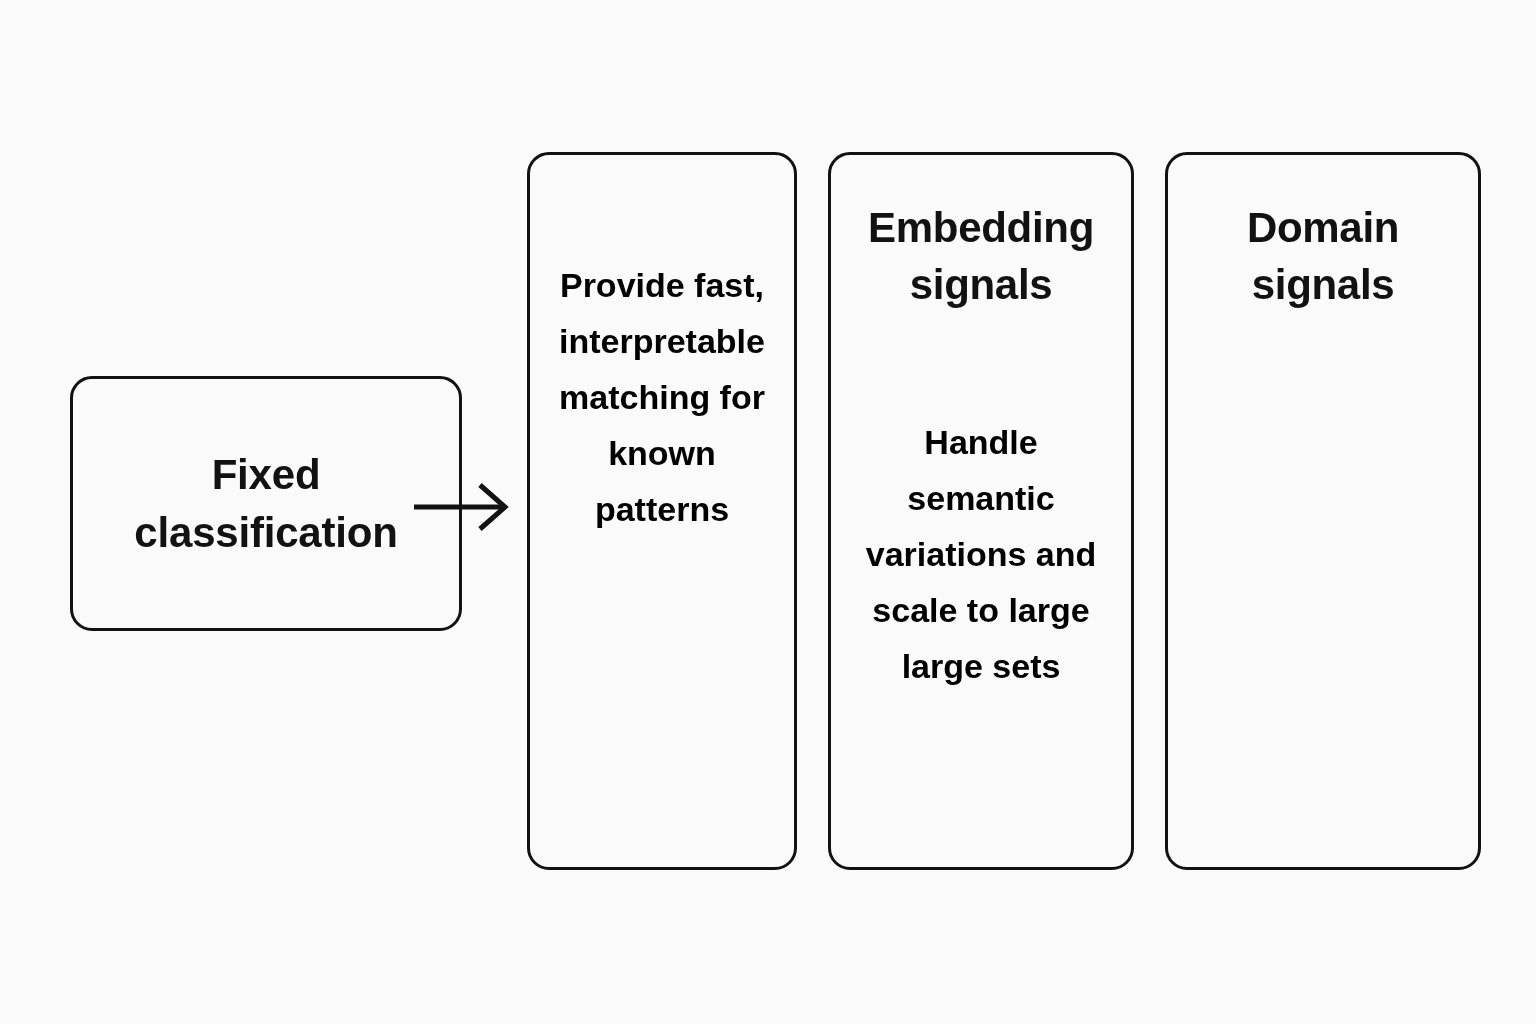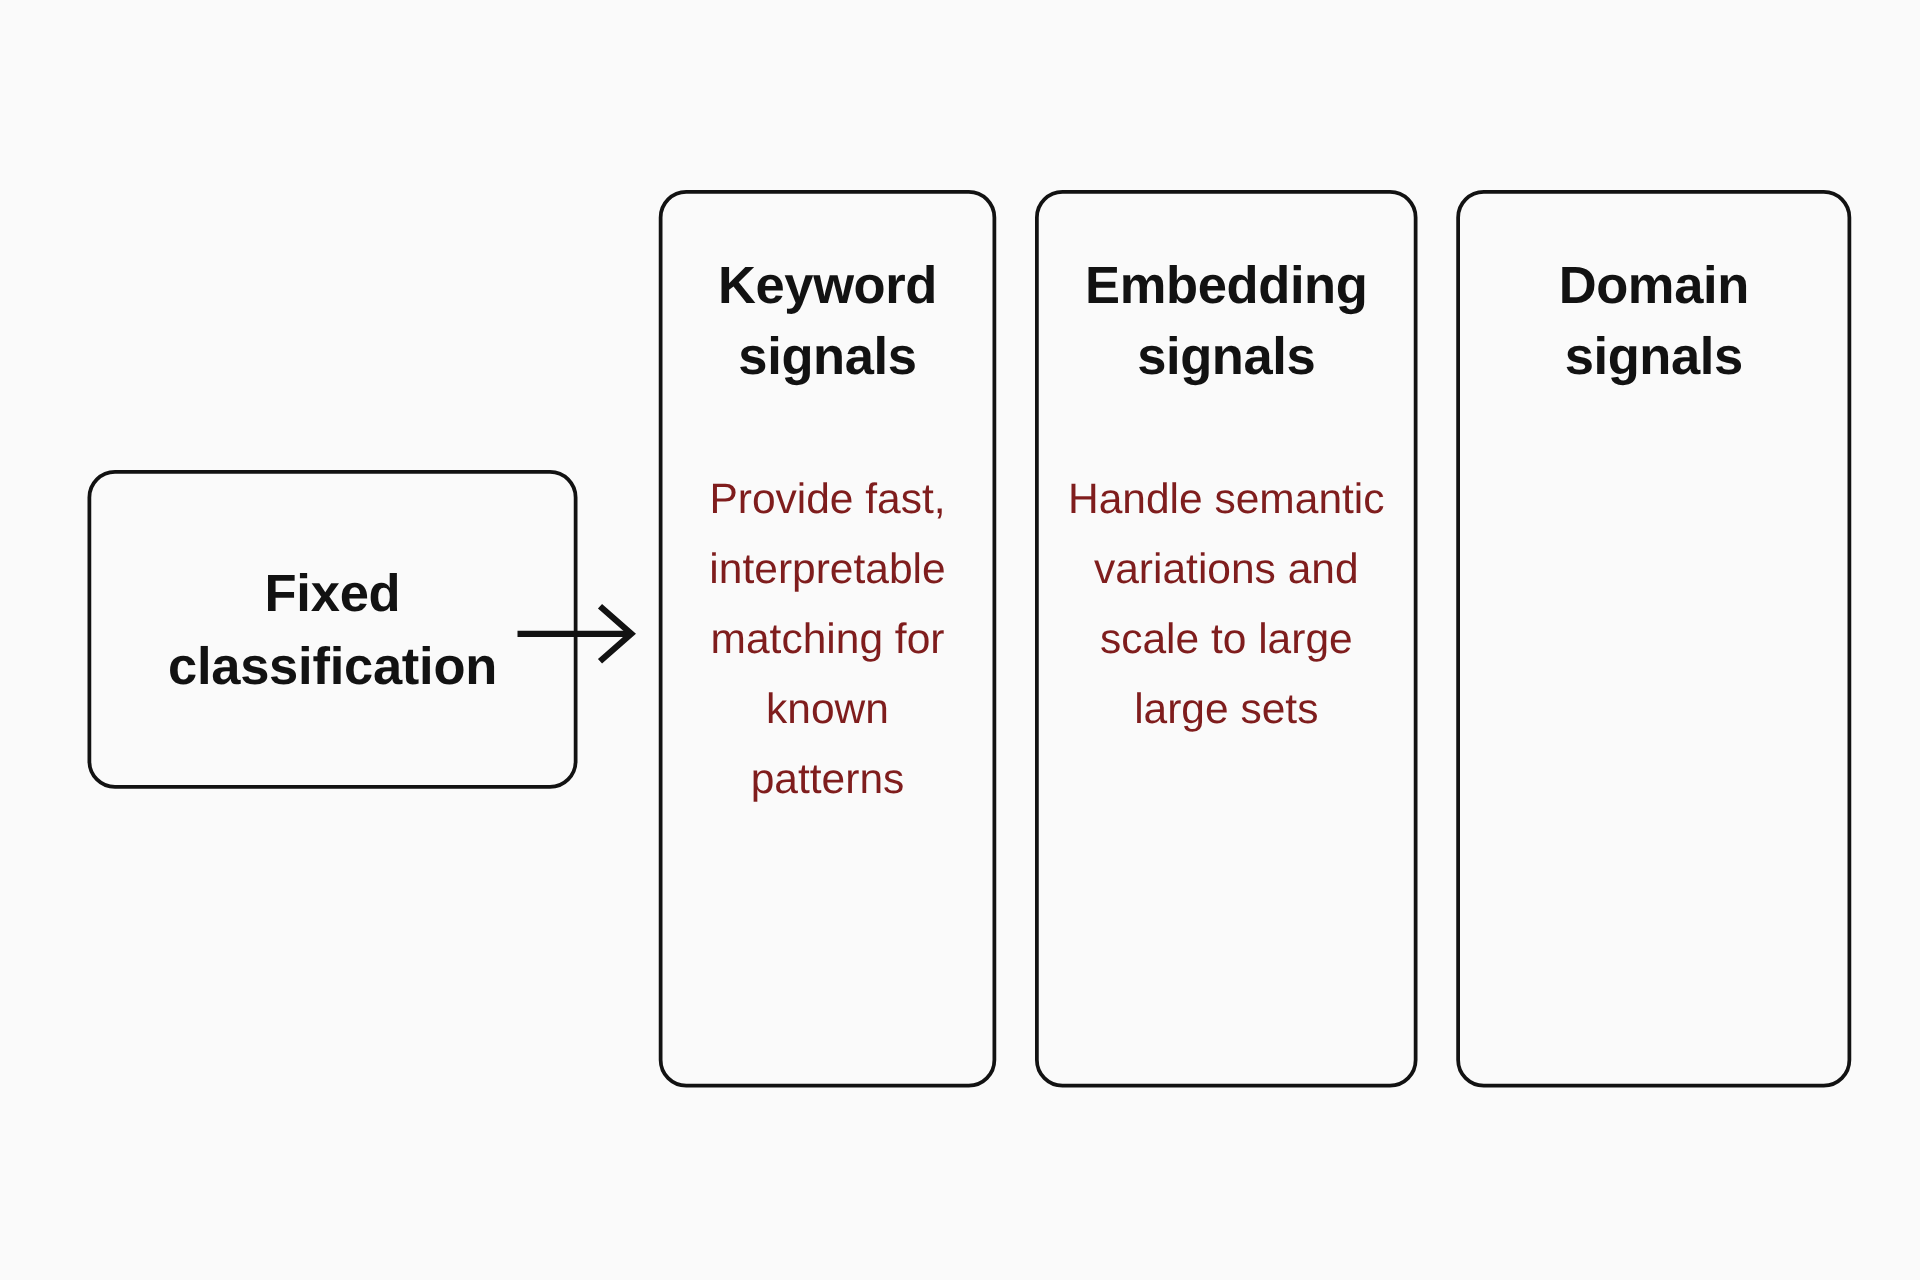--- a/index.html
+++ b/index.html
@@ -74,37 +74,37 @@
     border: 3px solid #121212;
     border-radius: 22px;
     background: #fafafa;
     display: flex;
     flex-direction: column;
     align-items: center;
     text-align: center;
     padding: 44px 18px 0 18px;
   }
   .card-1 { width: 295px; }
-  .card-2 { width: 335px; }
+  .card-2 { width: 335px; gap: 43px; }
   .card-3 { width: 346px; }
 
   .card-title {
     font-size: 42px;
     font-weight: bold;
     line-height: 57px;
     letter-spacing: -0.3px;
     color: #121212;
     margin: 0;
   }
   .card-body {
     font-size: 34px;
-    font-weight: normal;
+    font-weight: bold;
     line-height: 56px;
     letter-spacing: 0px;
-    color: #7f1d1d;
+    color: #000000;
     margin: 0;
     padding-top: 58px;
   }
   .card-2 .card-body { padding-top: 58px; }
   .card-3 .card-body { padding-top: 58px; }
 </style>
 </head>
 <body>
 
 <div id="canvas">
@@ -116,21 +116,20 @@
   <div class="arrow">
     <svg width="104" height="62" viewBox="0 0 104 62" aria-hidden="true">
       <line x1="4" y1="31" x2="92" y2="31" stroke="#121212" stroke-width="5" stroke-linecap="butt"></line>
       <polyline points="70,9 95,31 70,53" fill="none" stroke="#121212" stroke-width="5" stroke-linecap="butt" stroke-linejoin="miter"></polyline>
     </svg>
   </div>
 
   <div class="cards">
 
     <div class="card card-1">
-      <div class="card-title">Keyword signals</div>
       <div class="card-body">Provide fast, interpretable matching for known patterns</div>
     </div>
 
     <div class="card card-2">
       <div class="card-title">Embedding signals</div>
       <div class="card-body">Handle semantic variations and scale to large large sets</div>
     </div>
 
     <div class="card card-3">
       <div class="card-title">Domain signals</div>

